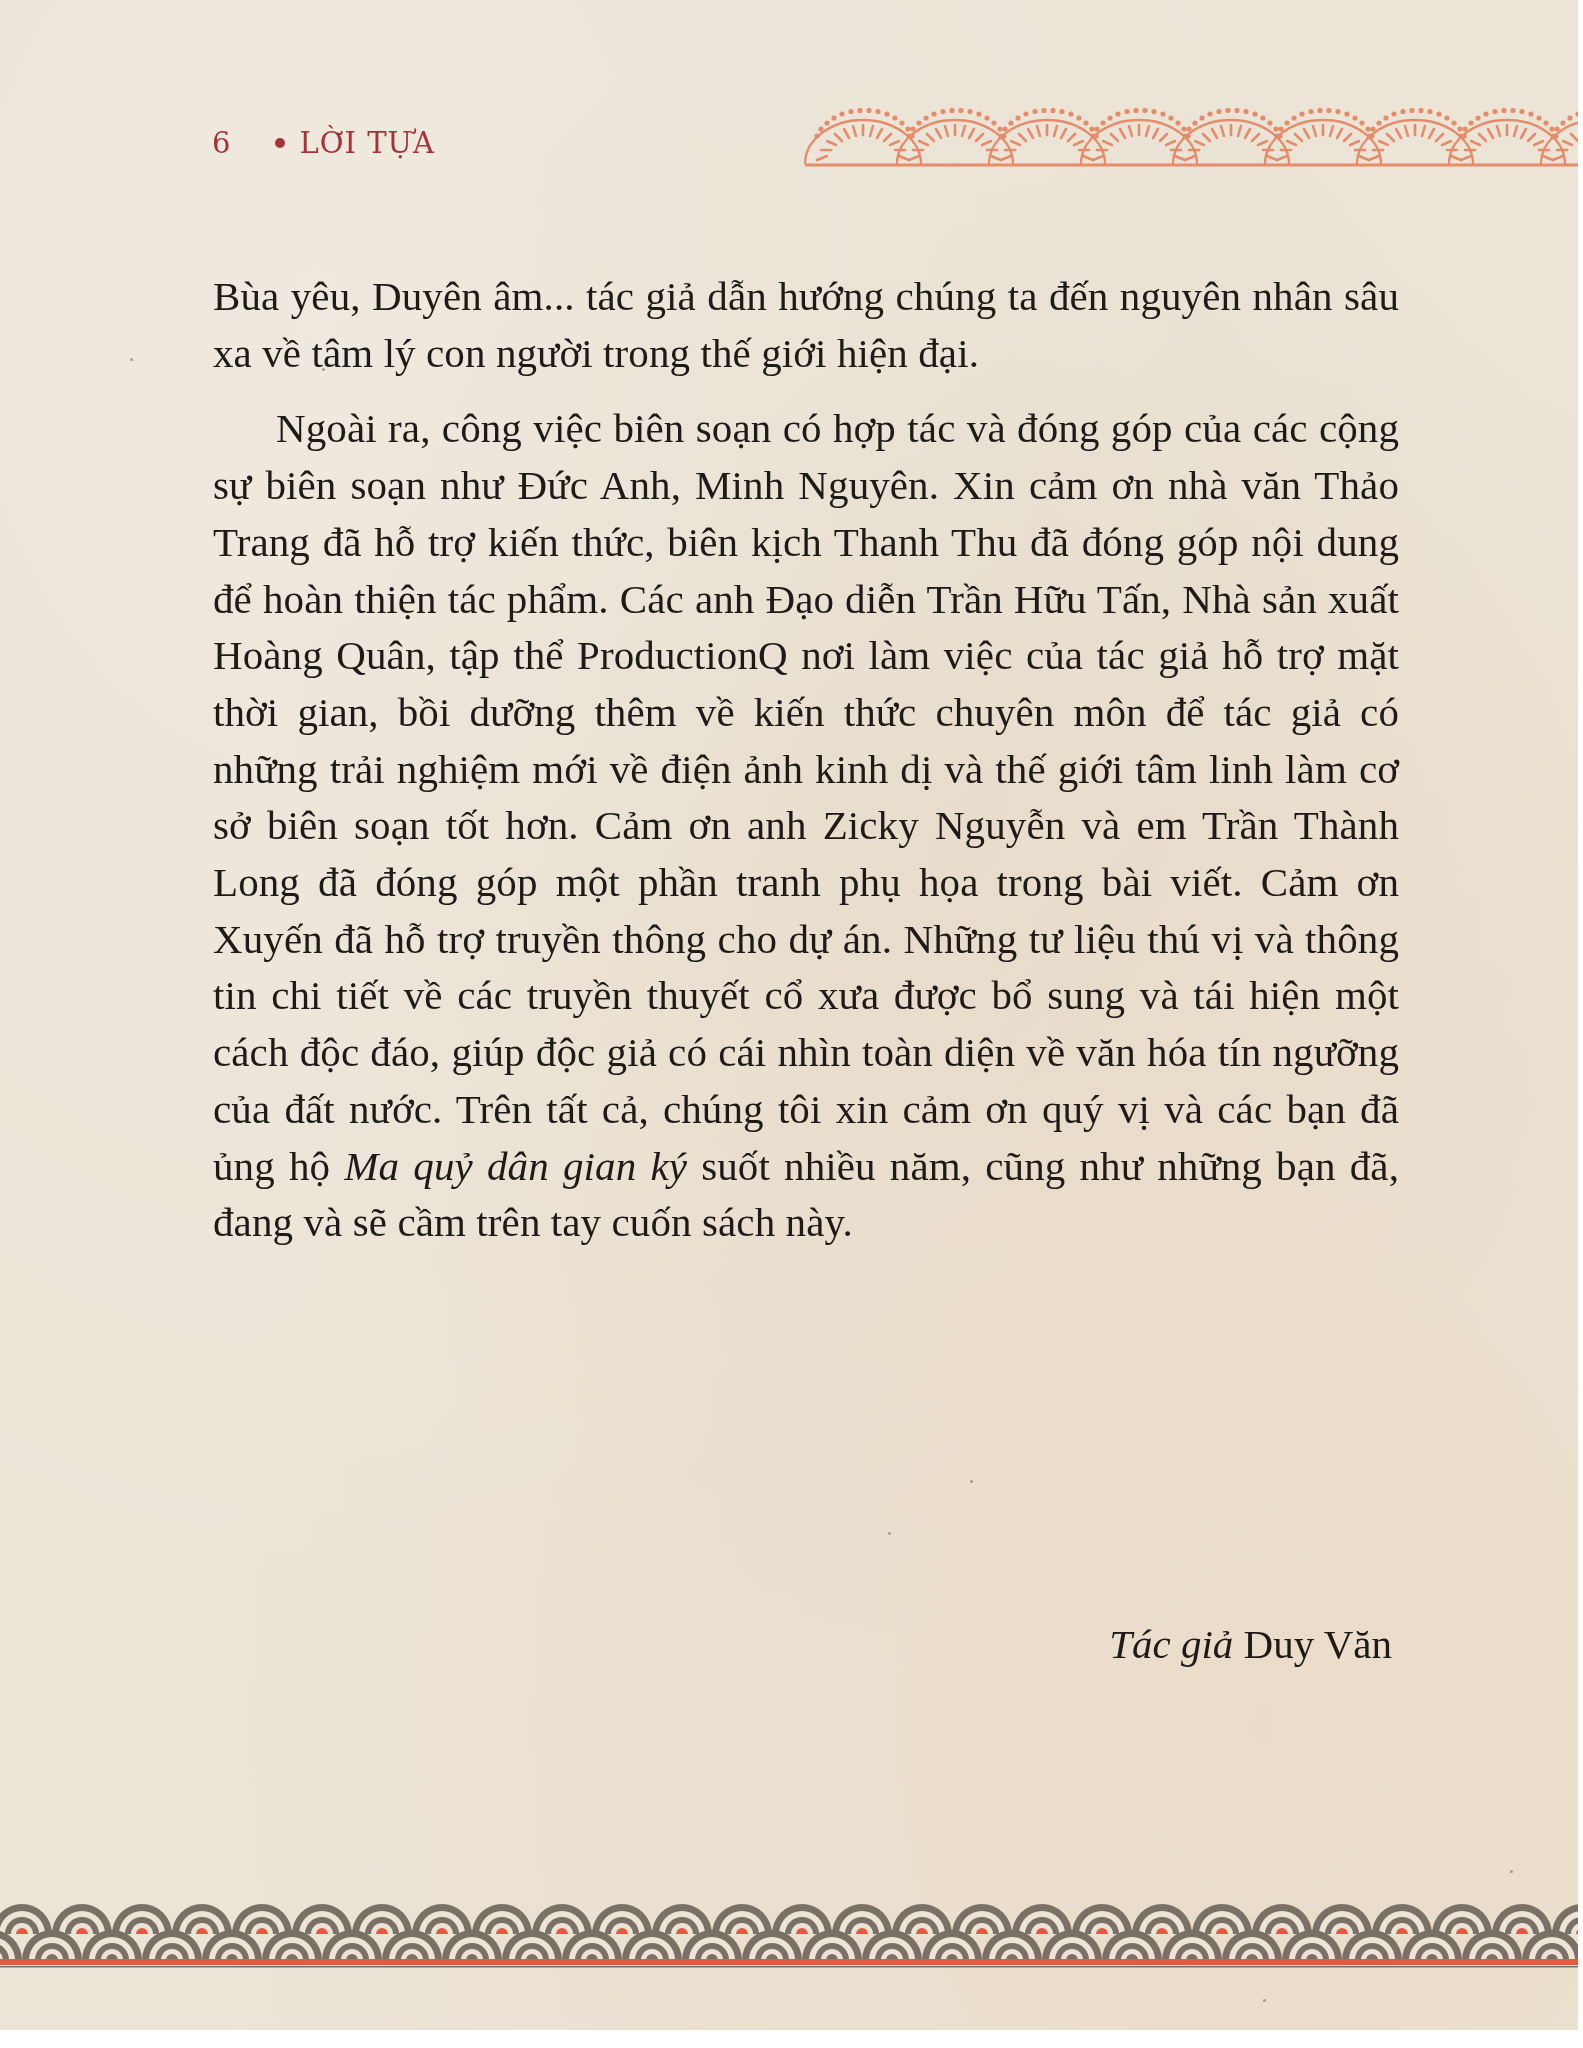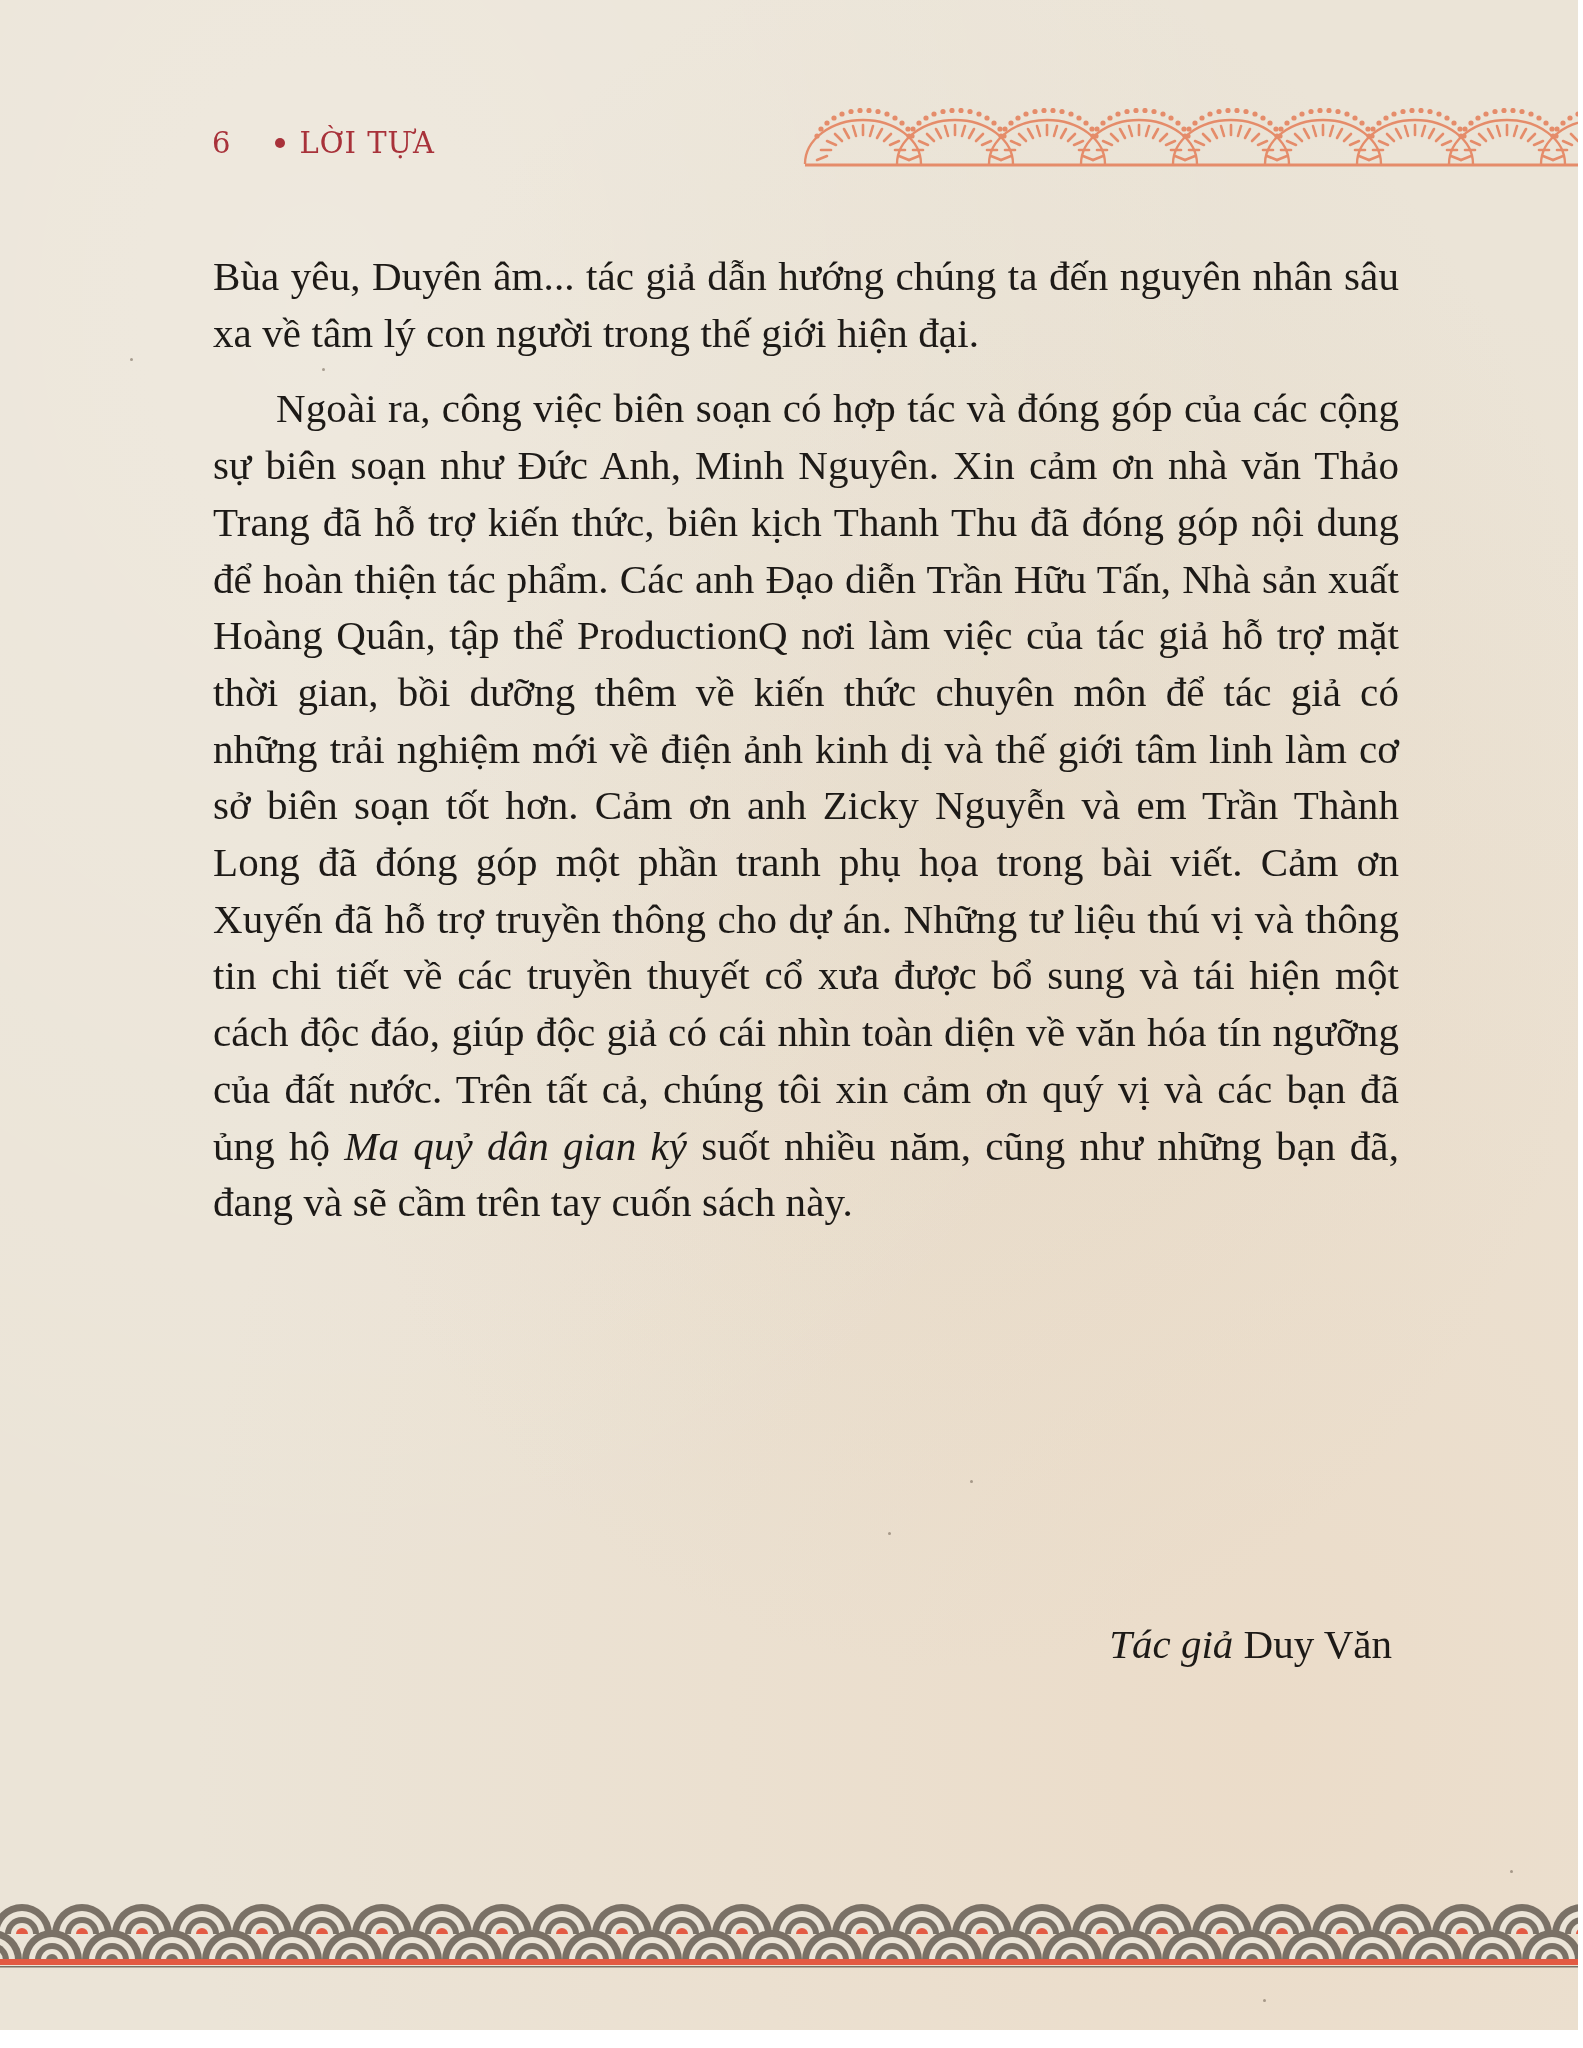--- a/index.html
+++ b/index.html
@@ -58,21 +58,21 @@
     .top-ornament {
       position: absolute;
       left: 803px;
       top: 108px;
       width: 775px;
       height: 60px;
     }
     .body-text {
       position: absolute;
       left: 213px;
-      top: 248px;
+      top: 268px;
       width: 1186px;
       color: #1d1a17;
       font-family: "Liberation Serif", serif;
       font-size: 41px;
       line-height: 56.7px;
       text-align: justify;
       letter-spacing: 0.1px;
     }
     .body-text p {
       margin: 0 0 19px 0;

